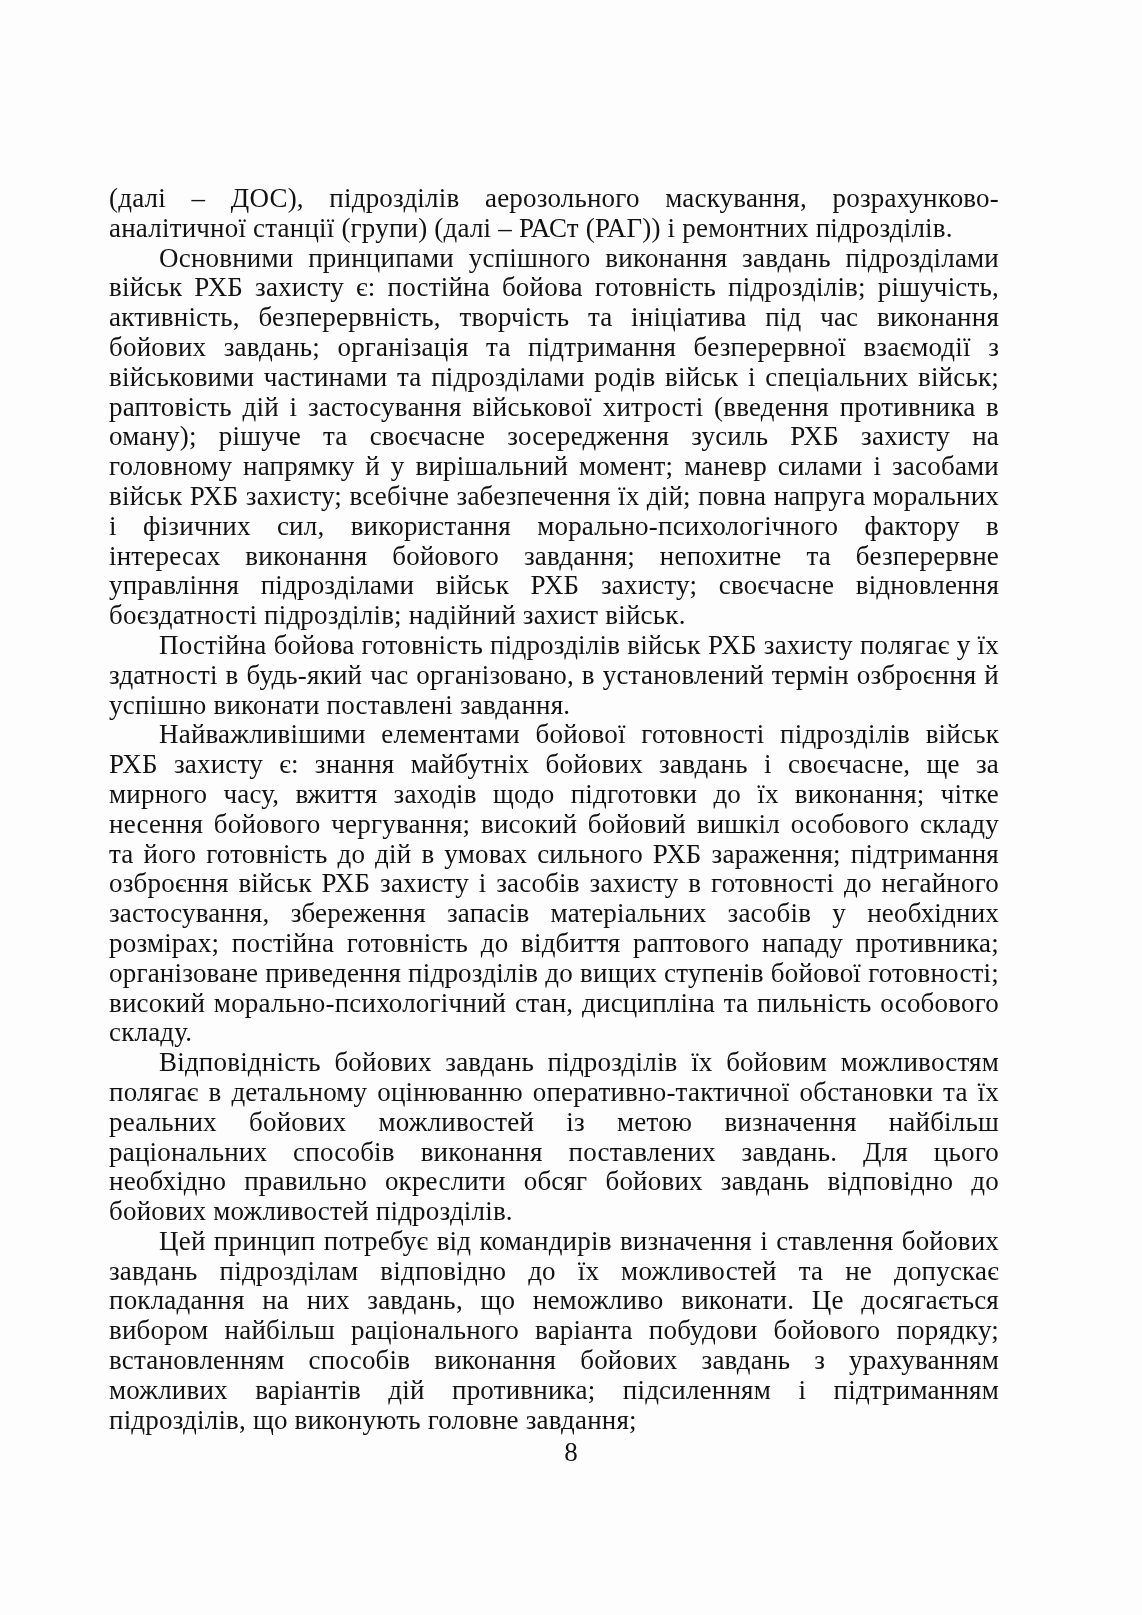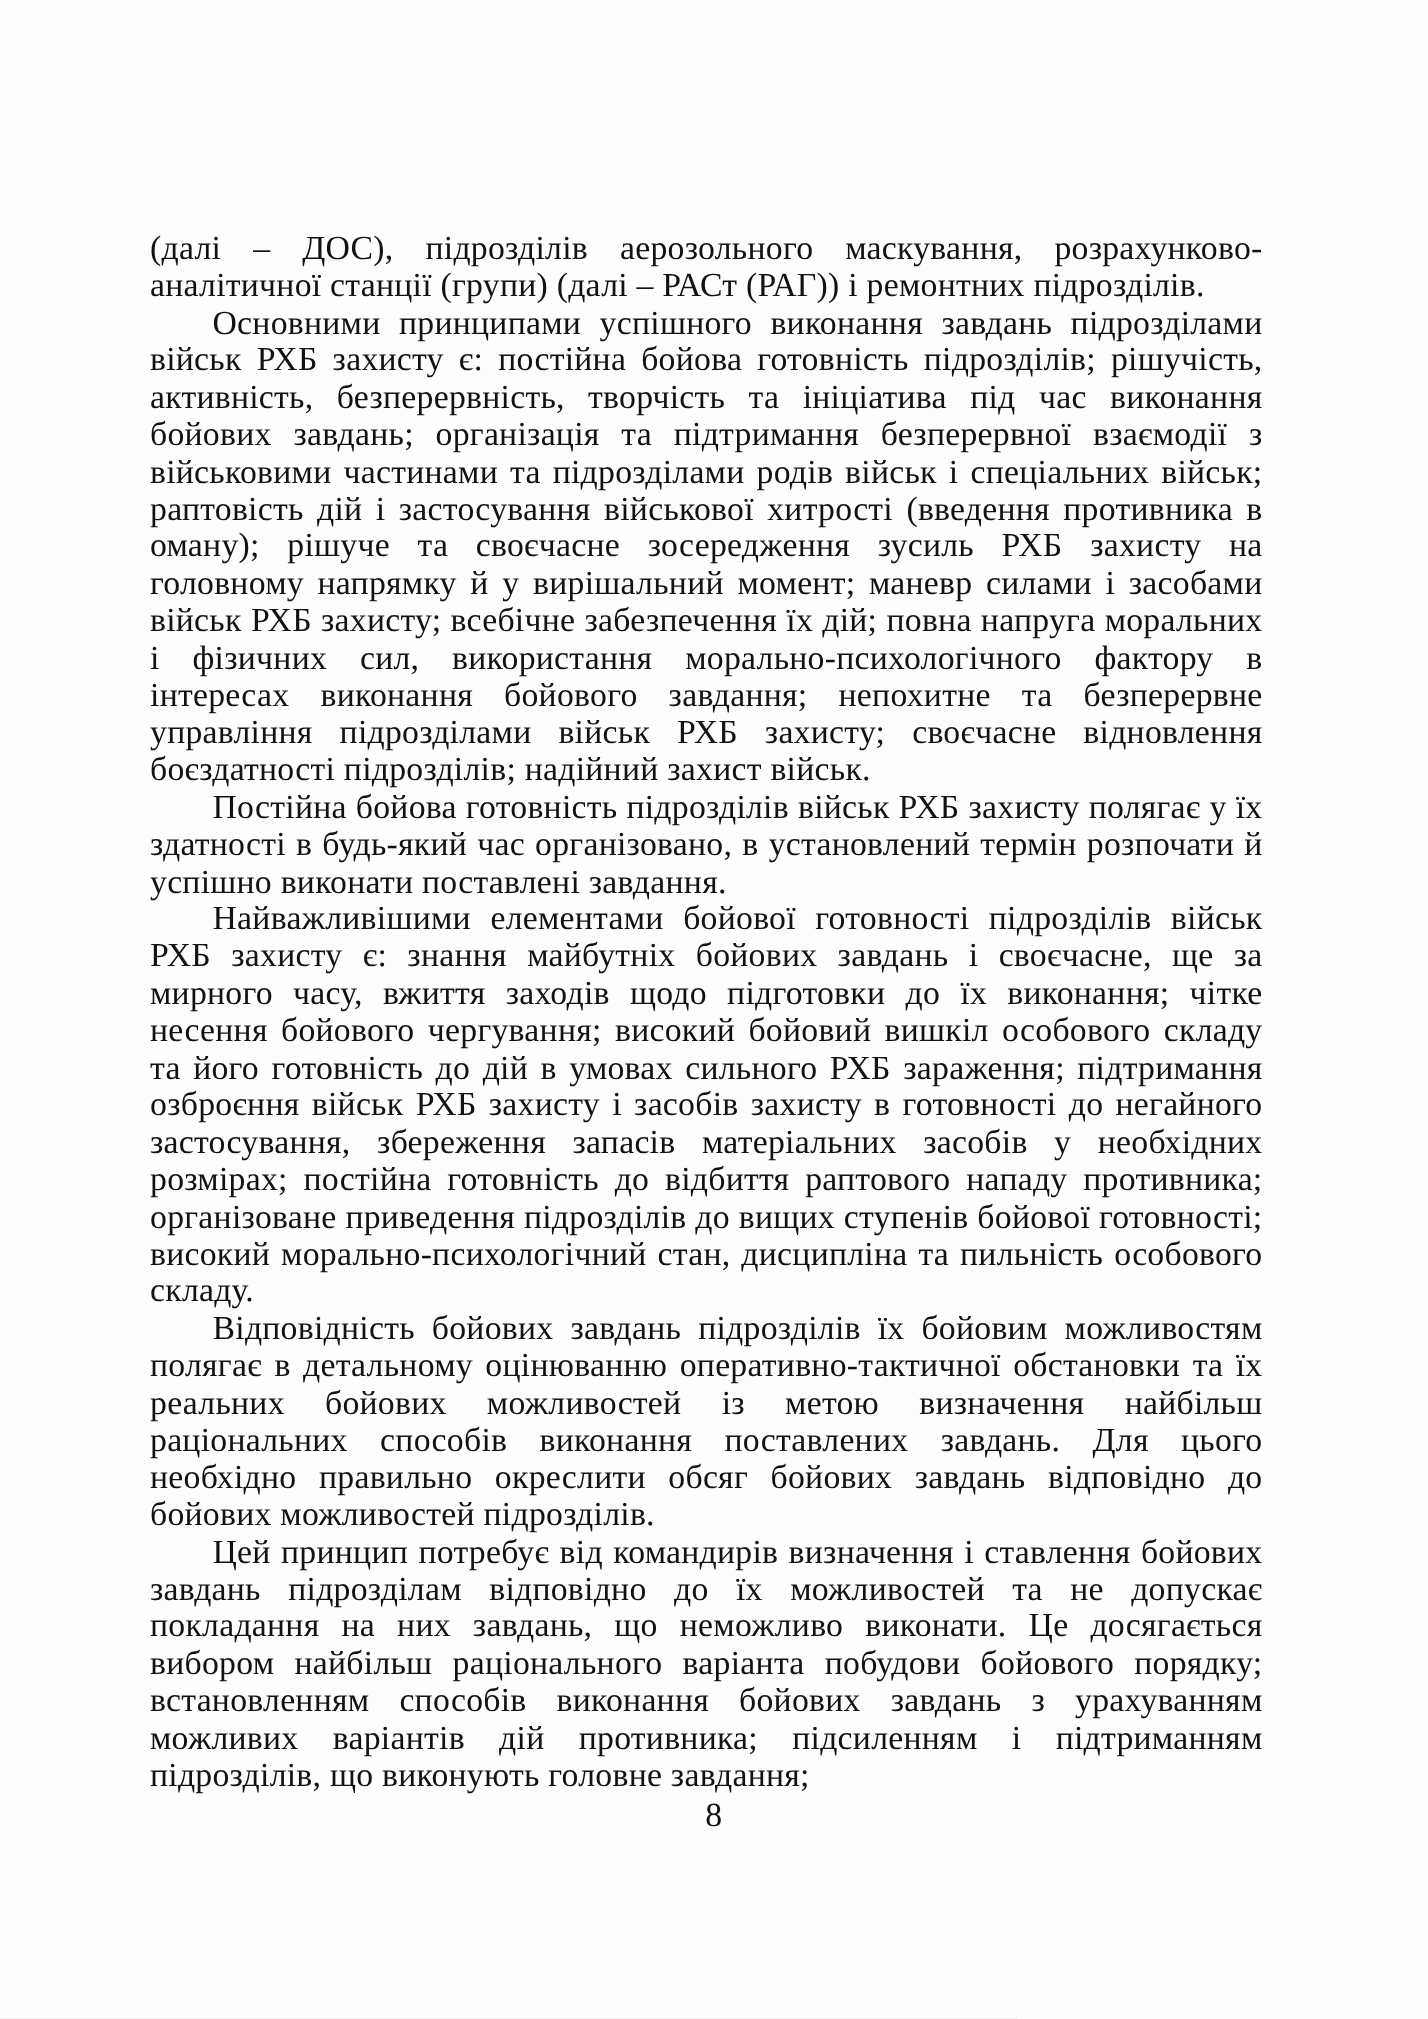--- a/index.html
+++ b/index.html
@@ -12,21 +12,21 @@
     width: 1142px;
     height: 1615px;
     margin: 0 auto;
     background: #fdfdfd;
     font-family: "Liberation Serif", "DejaVu Serif", serif;
     color: #121212;
     overflow: hidden;
   }
   .text-block {
     position: absolute;
-    left: 120px;
+    left: 109px;
     top: 184px;
     width: 890px;
     font-size: 27px;
     line-height: 29.8px;
     text-align: justify;
     letter-spacing: 0.2px;
   }
   .text-block p.para {
     margin: 0;
     padding: 0;
@@ -44,19 +44,19 @@
     line-height: 30px;
   }
 </style>
 </head>
 <body>
 
 <div class="page">
   <div class="text-block">
       <p class="para">(далі – ДОС), підрозділів аерозольного маскування, розрахунково-аналітичної станції (групи) (далі – РАСт (РАГ)) і ремонтних підрозділів.</p>
       <p class="para indent">Основними принципами успішного виконання завдань підрозділами військ РХБ захисту є: постійна бойова готовність підрозділів; рішучість, активність, безперервність, творчість та ініціатива під час виконання бойових завдань; організація та підтримання безперервної взаємодії з військовими частинами та підрозділами родів військ і спеціальних військ; раптовість дій і застосування військової хитрості (введення противника в оману); рішуче та своєчасне зосередження зусиль РХБ захисту на головному напрямку й у вирішальний момент; маневр силами і засобами військ РХБ захисту; всебічне забезпечення їх дій; повна напруга моральних і фізичних сил, використання морально-психологічного фактору в інтересах виконання бойового завдання; непохитне та безперервне управління підрозділами військ РХБ захисту; своєчасне відновлення боєздатності підрозділів; надійний захист військ.</p>
-      <p class="para indent">Постійна бойова готовність підрозділів військ РХБ захисту полягає у їх здатності в будь-який час організовано, в установлений термін розпочати й успішно виконати поставлені завдання.</p>
+      <p class="para indent">Постійна бойова готовність підрозділів військ РХБ захисту полягає у їх здатності в будь-який час організовано, в установлений термін озброєння й успішно виконати поставлені завдання.</p>
       <p class="para indent">Найважливішими елементами бойової готовності підрозділів військ РХБ захисту є: знання майбутніх бойових завдань і своєчасне, ще за мирного часу, вжиття заходів щодо підготовки до їх виконання; чітке несення бойового чергування; високий бойовий вишкіл особового складу та його готовність до дій в умовах сильного РХБ зараження; підтримання озброєння військ РХБ захисту і засобів захисту в готовності до негайного застосування, збереження запасів матеріальних засобів у необхідних розмірах; постійна готовність до відбиття раптового нападу противника; організоване приведення підрозділів до вищих ступенів бойової готовності; високий морально-психологічний стан, дисципліна та пильність особового складу.</p>
       <p class="para indent">Відповідність бойових завдань підрозділів їх бойовим можливостям полягає в детальному оцінюванню оперативно-тактичної обстановки та їх реальних бойових можливостей із метою визначення найбільш раціональних способів виконання поставлених завдань. Для цього необхідно правильно окреслити обсяг бойових завдань відповідно до бойових можливостей підрозділів.</p>
       <p class="para indent">Цей принцип потребує від командирів визначення і ставлення бойових завдань підрозділам відповідно до їх можливостей та не допускає покладання на них завдань, що неможливо виконати. Це досягається вибором найбільш раціонального варіанта побудови бойового порядку; встановленням способів виконання бойових завдань з урахуванням можливих варіантів дій противника; підсиленням і підтриманням підрозділів, що виконують головне завдання;</p>
     </div>
   <div class="page-number">8</div>
 </div>
 
 </body></html>

